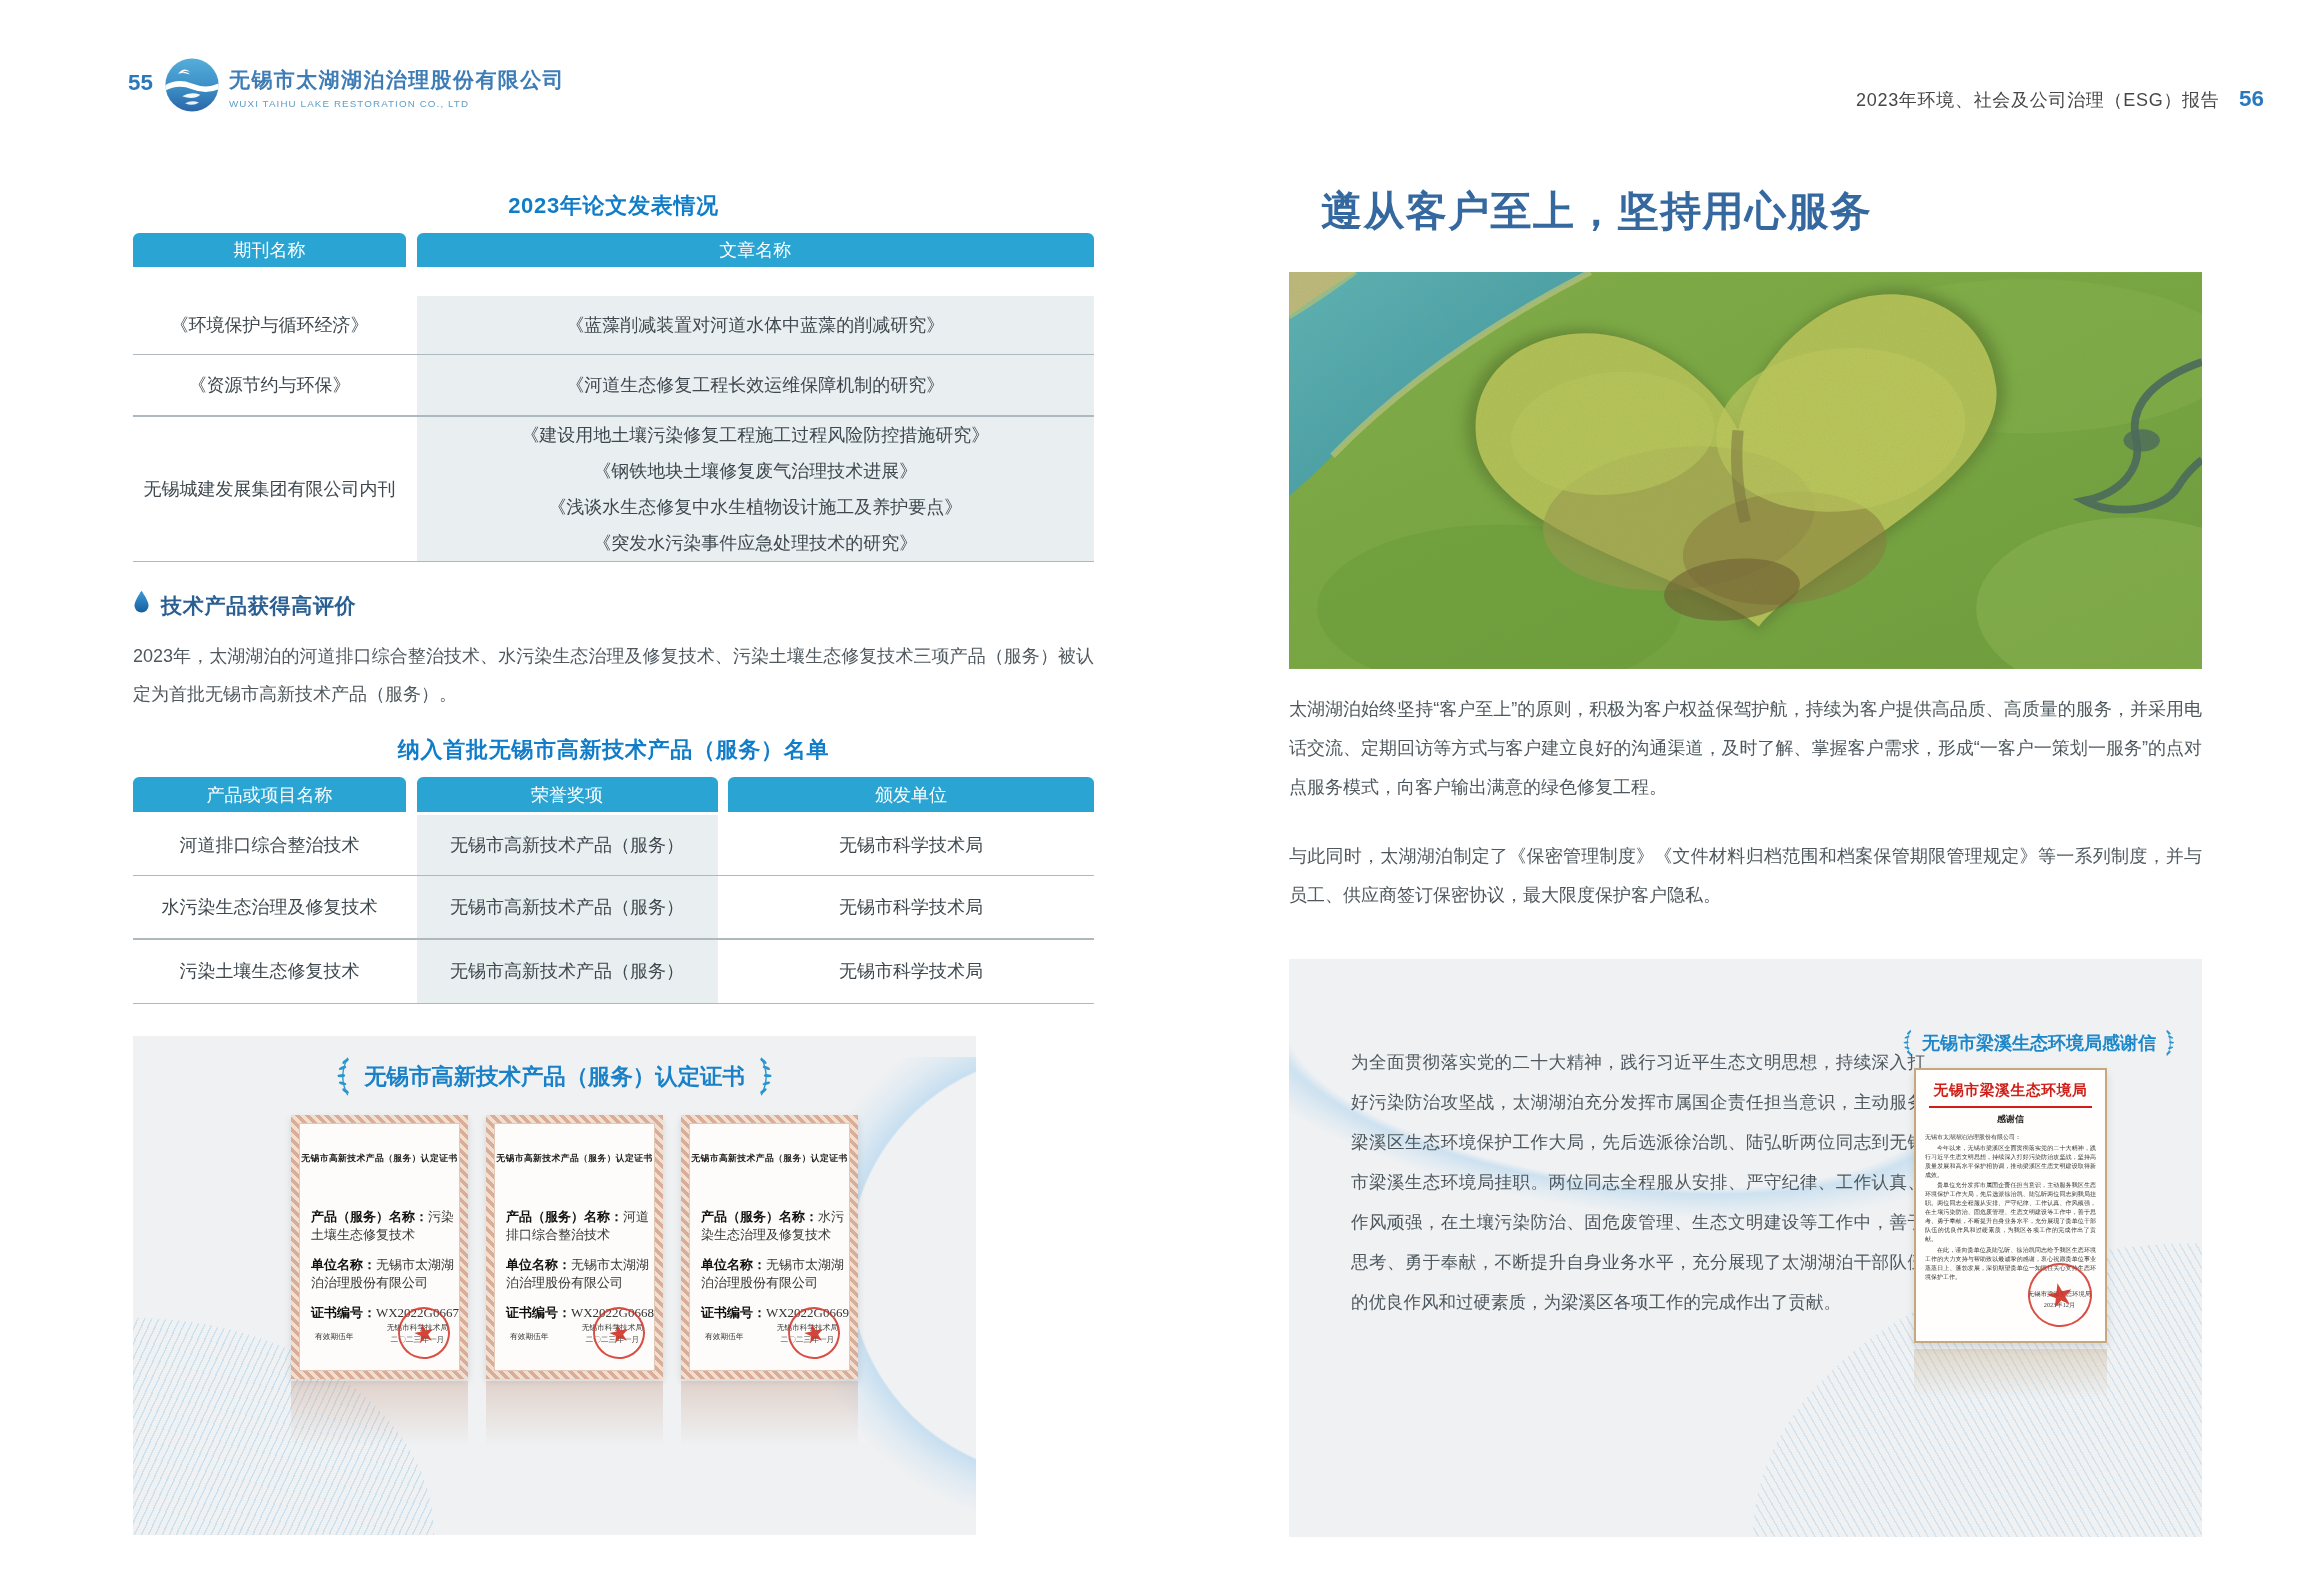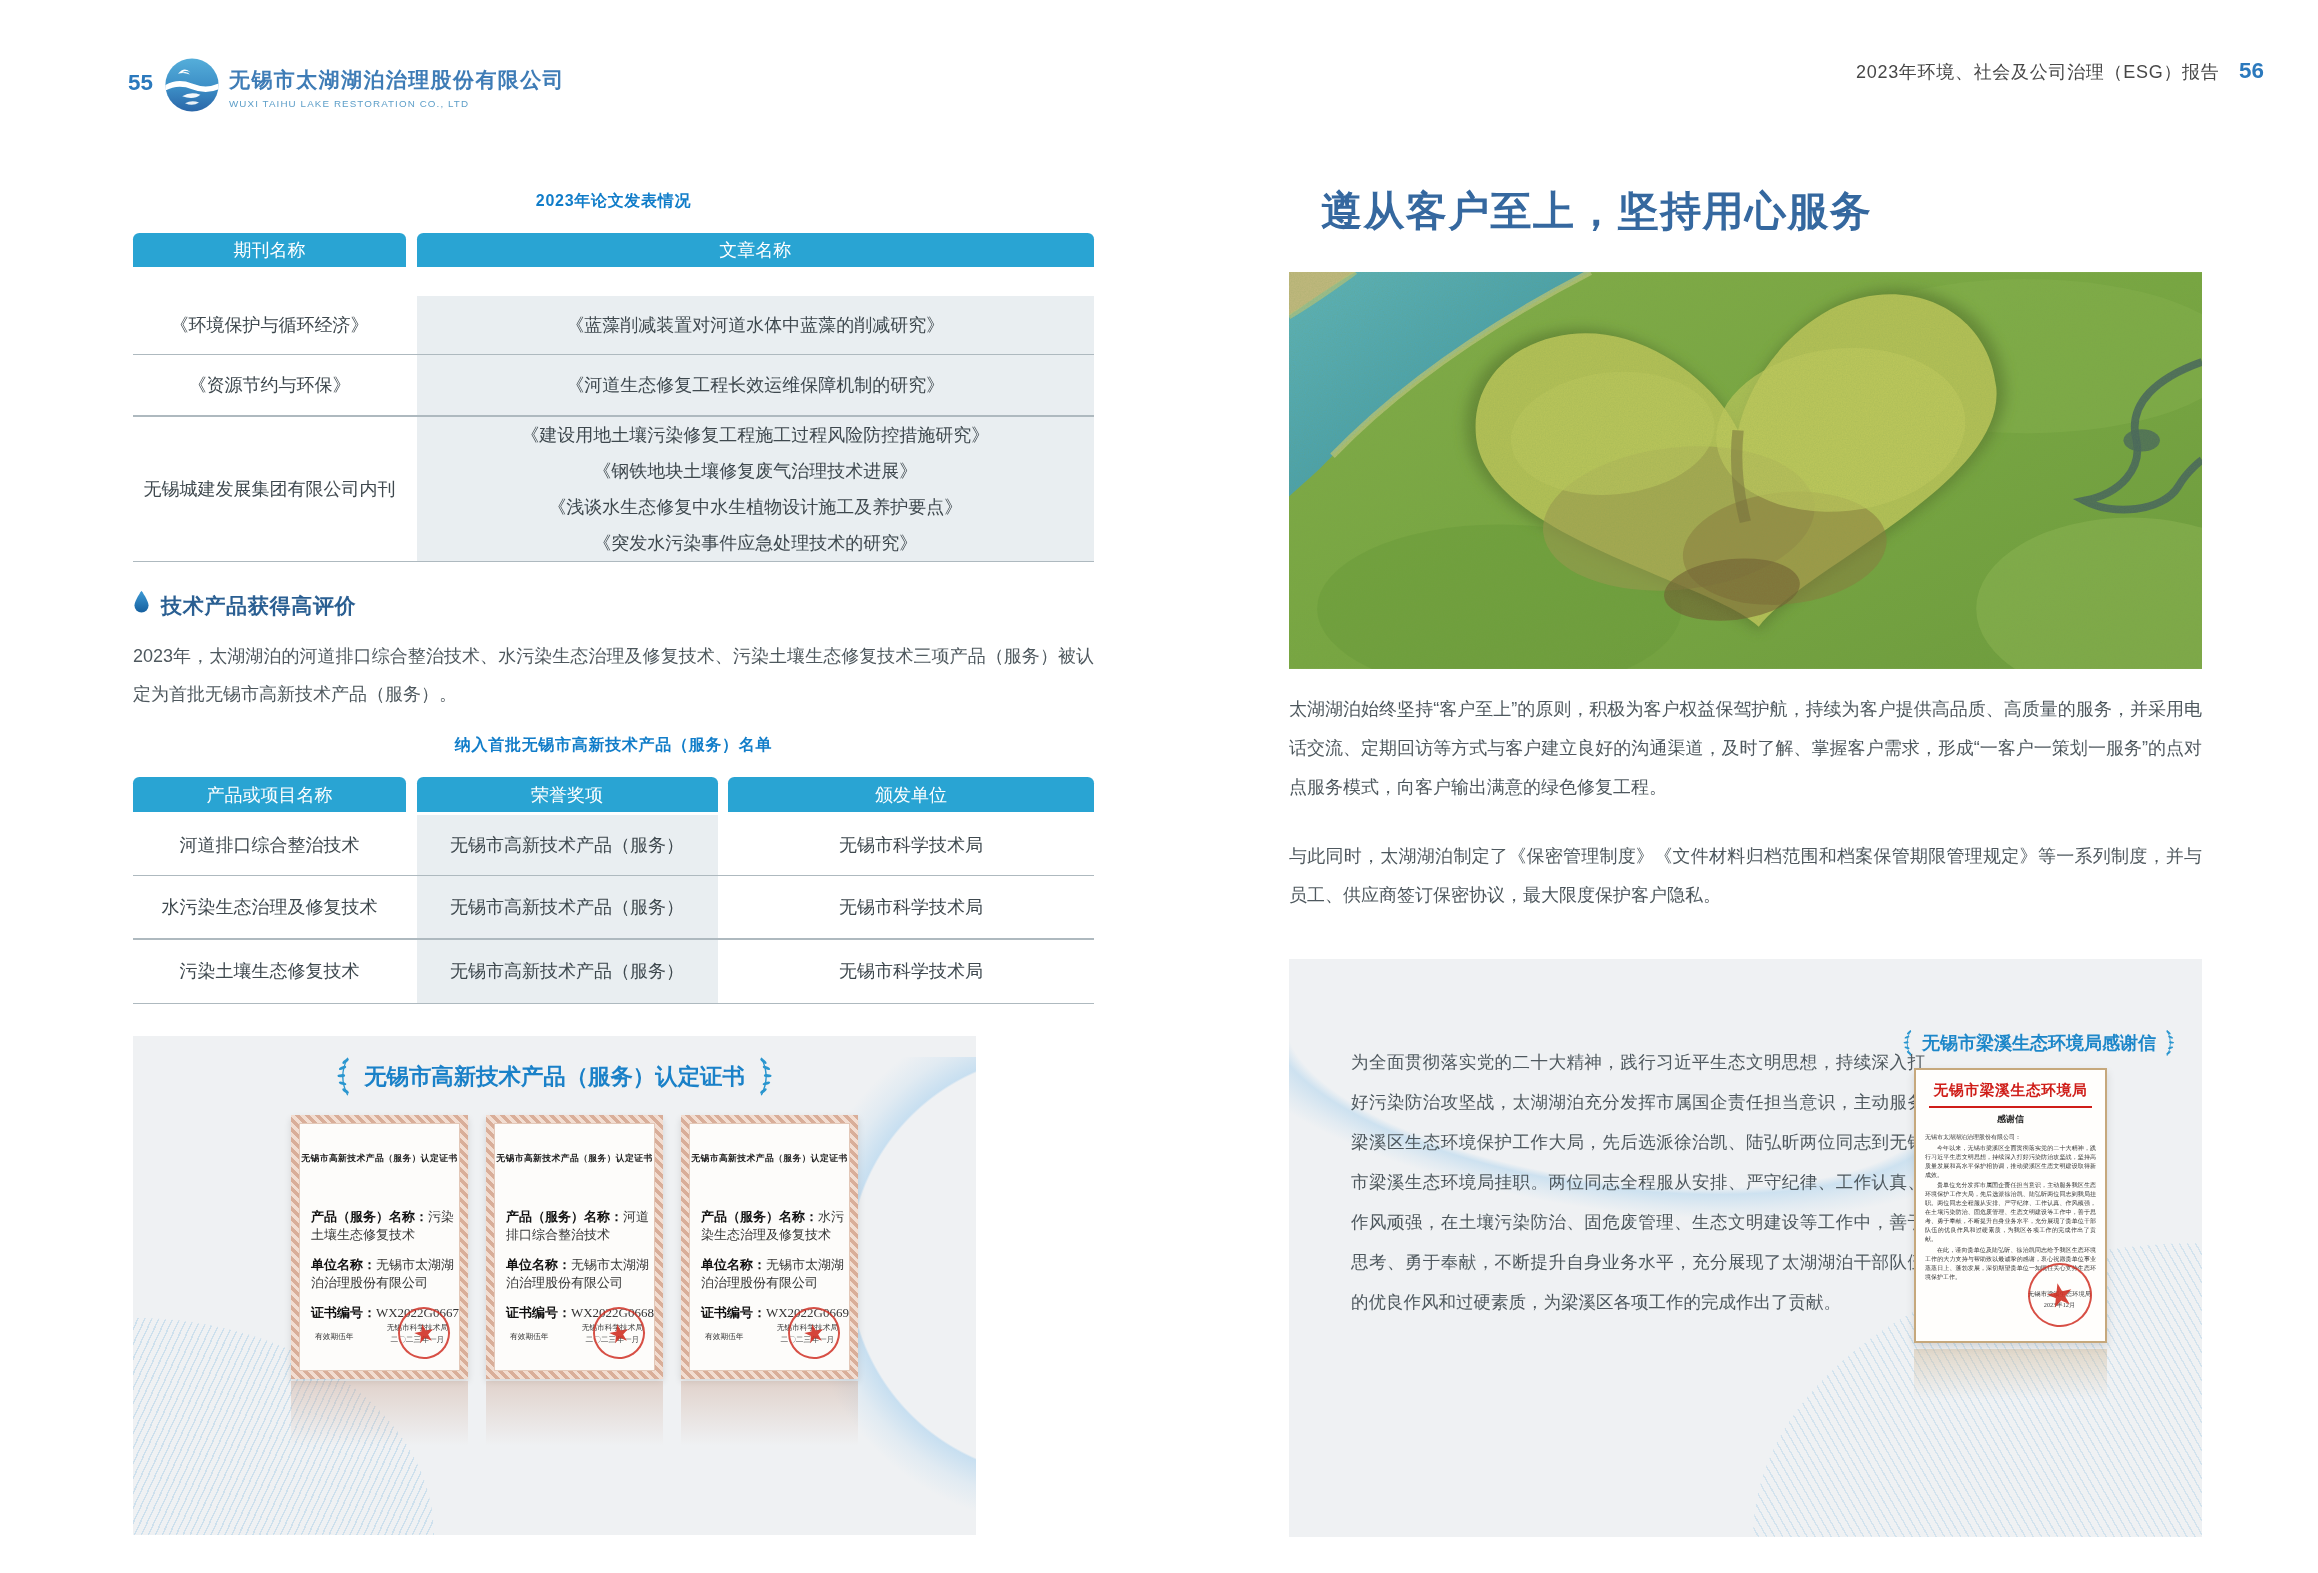--- a/index.html
+++ b/index.html
@@ -9,21 +9,21 @@
     -webkit-font-smoothing:antialiased;
   }
   .abs{position:absolute;}
   
   .pagenum{font-size:22.4px;font-weight:bold;color:#2b79bd;}
   .co-cn{font-size:21px;font-weight:bold;color:#3e7cb6;letter-spacing:1.4px;}
   .co-en{font-size:9.8px;color:#5d9ec8;letter-spacing:1.1px;margin-top:4.2px;}
   .hdr-right{display:flex;align-items:baseline;gap:19.6px;}
   .report-title{font-size:18px;color:#474747;letter-spacing:0.7px;}
   
-  .tbl-title{width:961px;text-align:center;font-size:16px;font-weight:bold;color:#117dc9;letter-spacing:0.7px;}
+  .tbl-title{width:961px;text-align:center;font-size:22px;font-weight:bold;color:#117dc9;letter-spacing:0.7px;}
   .thead{width:961px;display:flex;}
   .th{background:#29a4d3;color:#fff;font-size:18px;display:flex;align-items:center;justify-content:center;
       border-radius:6.3px 6.3px 0 0;height:100%;}
   .gap{width:10.5px;height:100%;}
   .trow{display:flex;width:961px;}
   .cell{display:flex;align-items:center;justify-content:center;text-align:center;font-size:18px;color:#3e484e;}
   .cell.gray{background:#e9eef1;}
   .sep{height:1.4px;background:#aeb9bf;width:961px;}
   .art-lines{display:flex;flex-direction:column;justify-content:center;gap:12px;width:100%;}
   .art-lines div{text-align:center;font-size:18px;color:#3e484e;}
@@ -109,21 +109,21 @@
     <path d="M2,40 q18,-10 38,-2 q20,8 38,0 l0,8 q-18,8 -38,0 q-20,-8 -38,2 Z" fill="#ffffff"></path>
     <path d="M26,56 q12,-7 26,-2 q-10,8 -26,2 Z" fill="#ffffff" opacity=".95"></path>
     <path d="M30,66 q10,-5 20,-1 q-9,6 -20,1 Z" fill="#ffffff" opacity=".9"></path>
   </svg>
 
   <div class="abs" style="left:229px;top:66px;">
     <div class="co-cn">无锡市太湖湖泊治理股份有限公司</div>
     <div class="co-en">WUXI TAIHU LAKE RESTORATION CO., LTD</div>
   </div>
 
-  <div class="abs hdr-right" style="right:55px;top:58px;">
+  <div class="abs hdr-right" style="right:55px;top:86px;">
     <span class="report-title">2023年环境、社会及公司治理（ESG）报告</span>
     <span class="pagenum">56</span>
   </div>
 
   <div class="abs tbl-title" style="left:133px;top:191px;">2023年论文发表情况</div>
 
   <div class="abs thead" style="left:133px;top:233px;height:34px;">
     <div class="th" style="width:273px;">期刊名称</div>
     <div class="gap"></div>
     <div class="th" style="flex:1;">文章名称</div>

